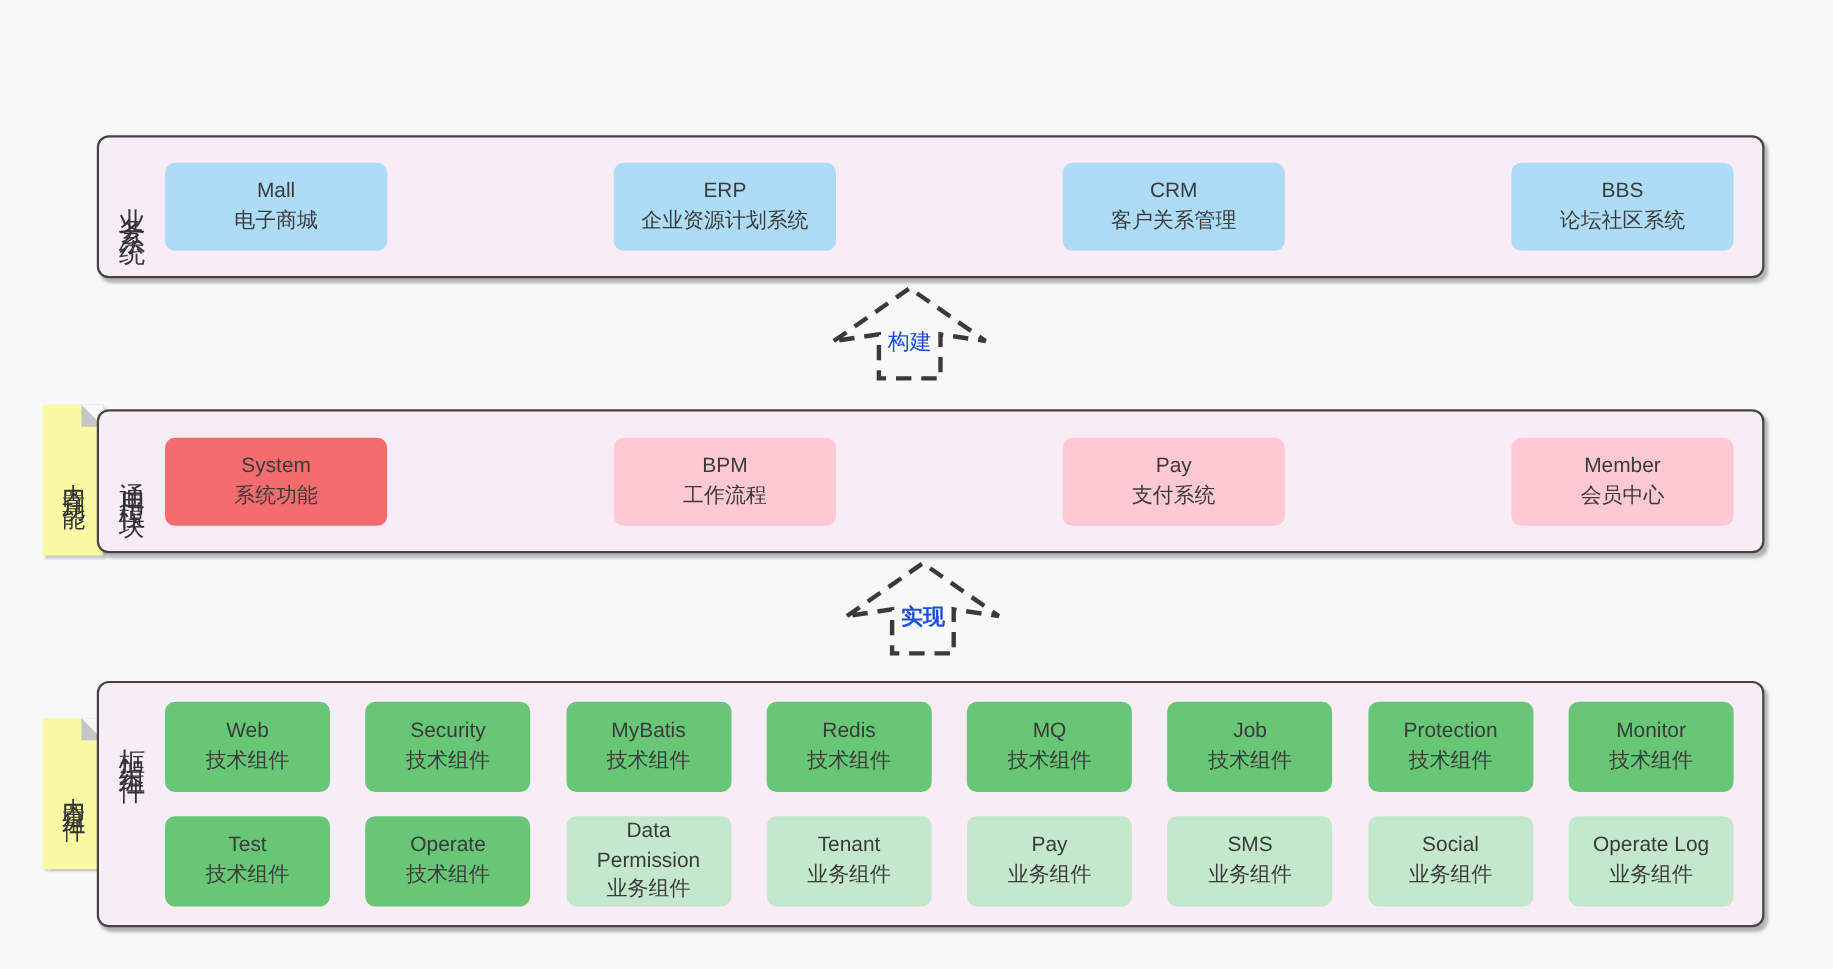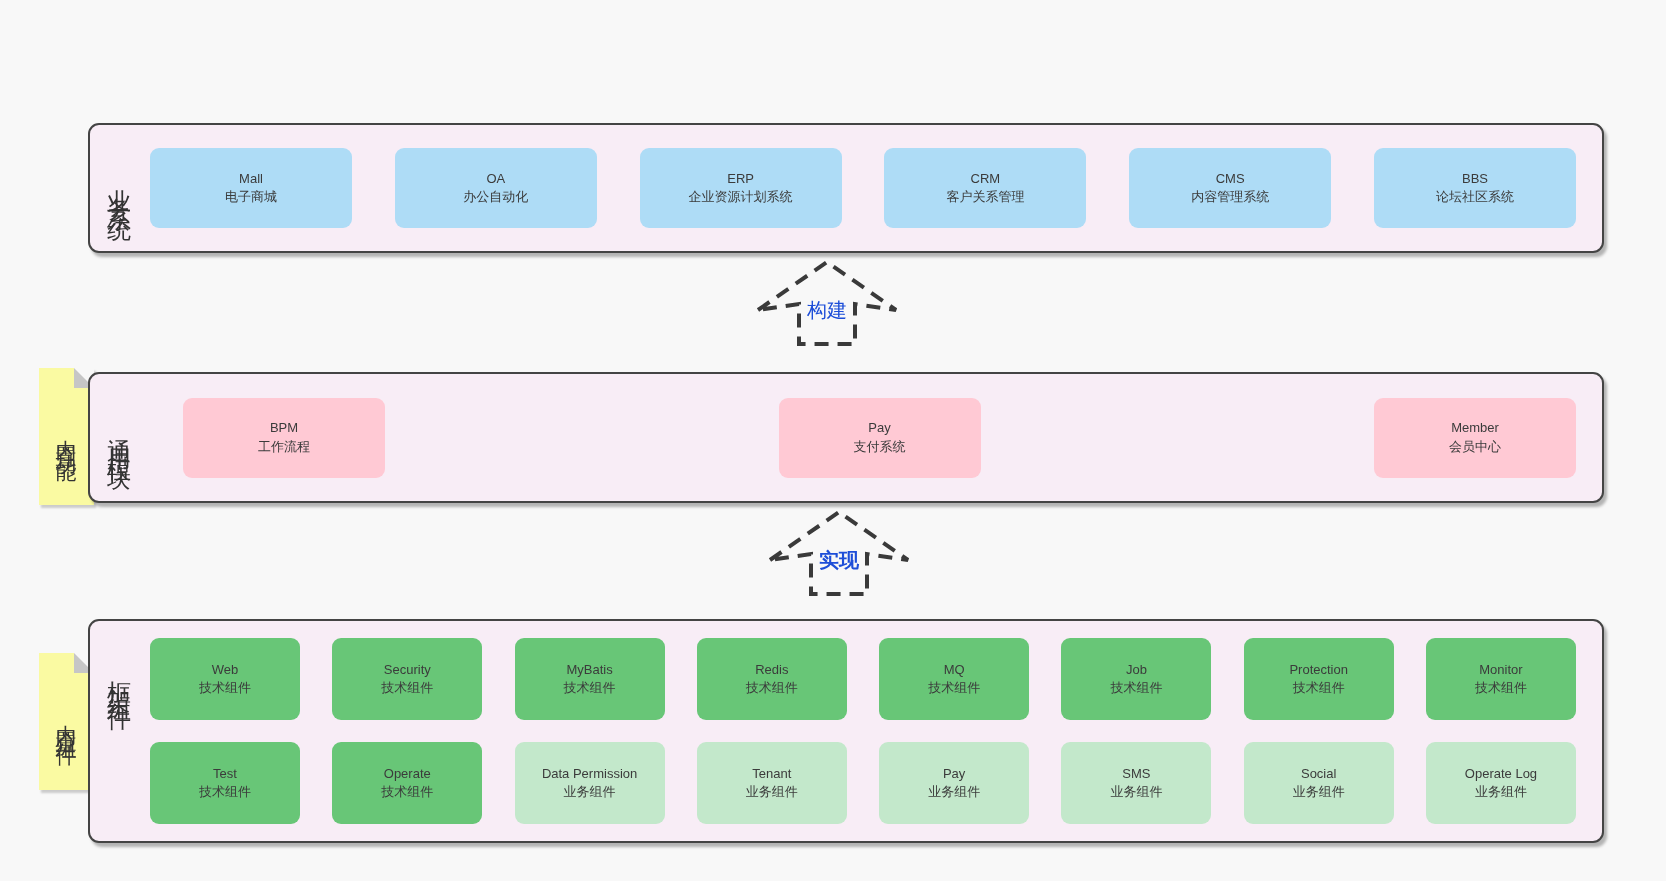--- a/index.html
+++ b/index.html
@@ -42,21 +42,21 @@
   .rows{
     flex:1;display:flex;flex-direction:column;justify-content:center;gap:22px;
     padding:0 26px 0 2px;
   }
   .row{display:flex;justify-content:space-between;}
 
   
   .box{
     border-radius:9px;
     display:flex;flex-direction:column;align-items:center;justify-content:center;
-    text-align:center;line-height:1.42;font-size:13px;color:#3b3b3b;
+    text-align:center;line-height:1.42;font-size:19px;color:#3b3b3b;
     box-sizing:border-box;padding:4px 6px;
   }
   .box-lg{width:202px;height:80px;}
   .box-sm{width:150px;height:82px;}
   .type-blue{background:#aedcf6;}
   .type-red{background:#f56c6f;}
   .type-pink{background:#ffc9d4;margin-left:33px;}
   .type-green{background:#68c677;}
   .type-lightgreen{background:#c3e8cb;}
 
@@ -111,39 +111,31 @@
     <div class="band-label-wrap">
       <span class="band-label">业务系统</span>
     </div>
     <div class="boxes">
 
         <div class="box box-lg type-blue">
           <span>Mall</span>
           <span>电子商城</span>
         </div>
 
-        <div class="box box-lg type-blue">
-          <span>OA</span>
-          <span>办公自动化</span>
-        </div>
 
         <div class="box box-lg type-blue">
           <span>ERP</span>
           <span>企业资源计划系统</span>
         </div>
 
         <div class="box box-lg type-blue">
           <span>CRM</span>
           <span>客户关系管理</span>
         </div>
 
-        <div class="box box-lg type-blue">
-          <span>CMS</span>
-          <span>内容管理系统</span>
-        </div>
 
         <div class="box box-lg type-blue">
           <span>BBS</span>
           <span>论坛社区系统</span>
         </div>
       </div>
   </section>
 
   <div class="arrow arrow1">
     <svg viewBox="0 0 150 92">
@@ -151,20 +143,24 @@
     </svg>
     <span class="arrow-label">构建</span>
   </div>
 
   <section class="band band2">
     <div class="band-label-wrap">
       <span class="band-label">通用模块</span>
     </div>
     <div class="boxes">
 
+        <div class="box box-lg type-red">
+          <span>System</span>
+          <span>系统功能</span>
+        </div>
 
 
         <div class="box box-lg type-pink">
           <span>BPM</span>
           <span>工作流程</span>
         </div>
 
         <div class="box box-lg type-pink">
           <span>Pay</span>
           <span>支付系统</span>

